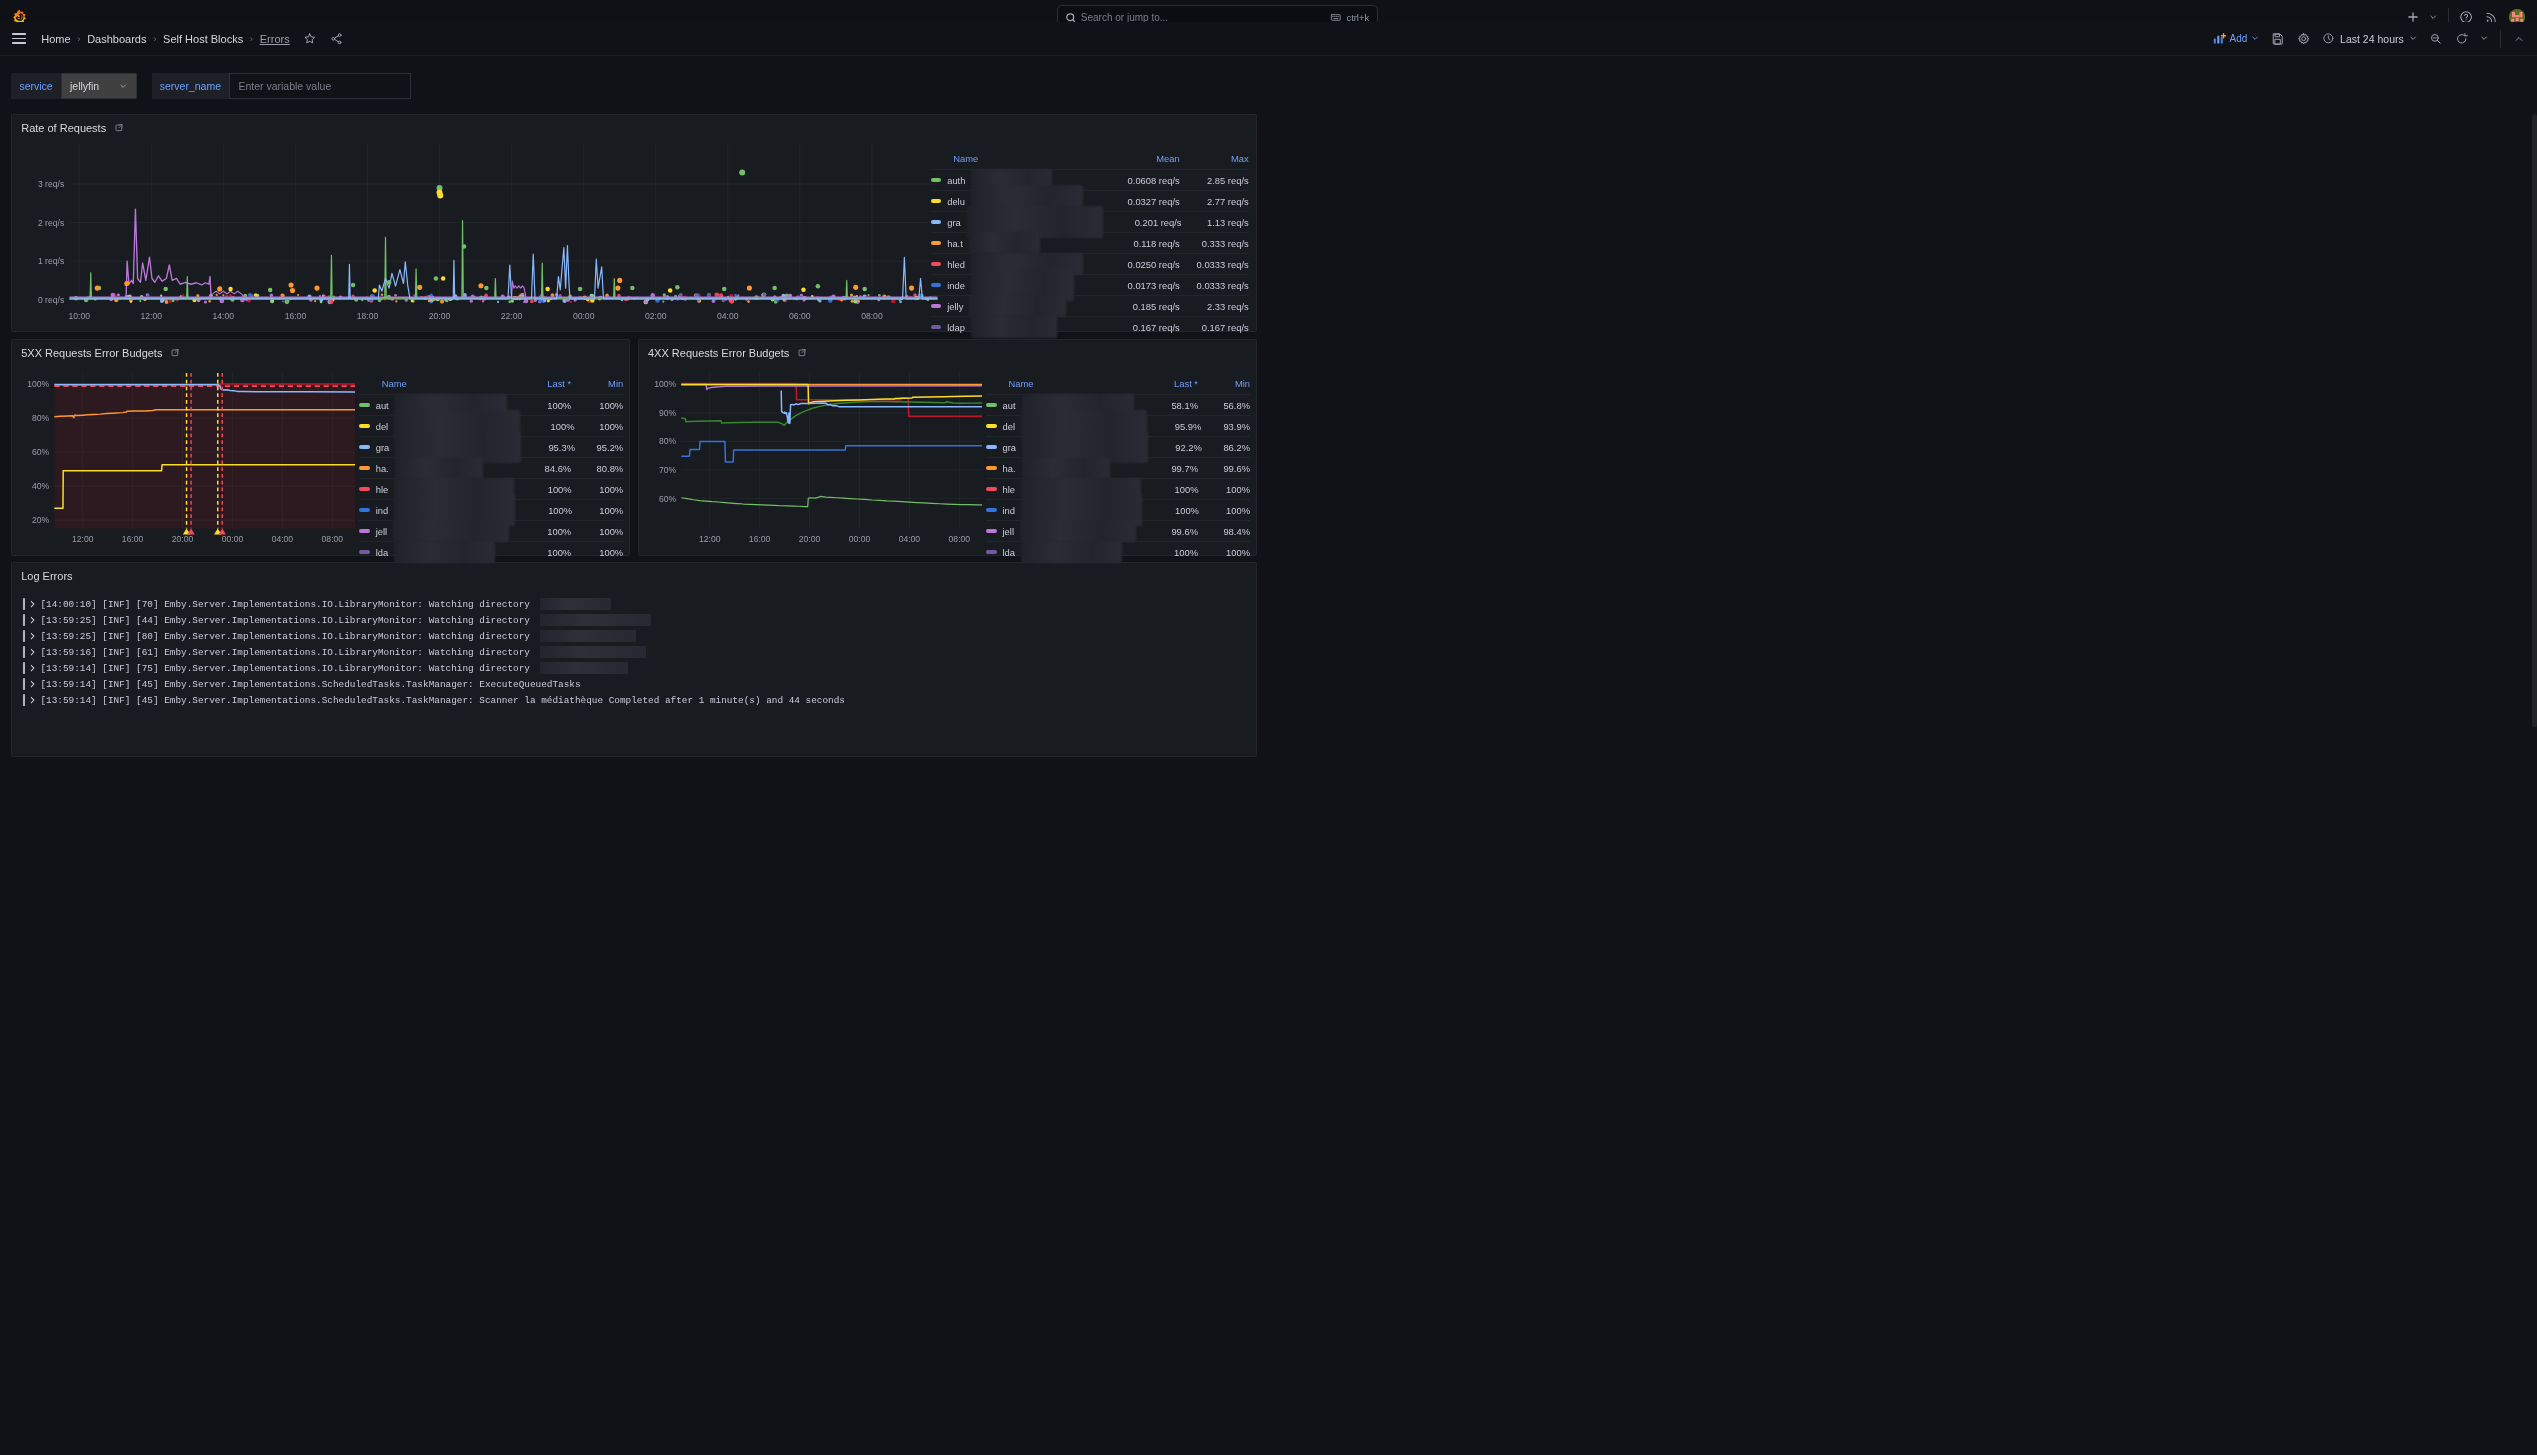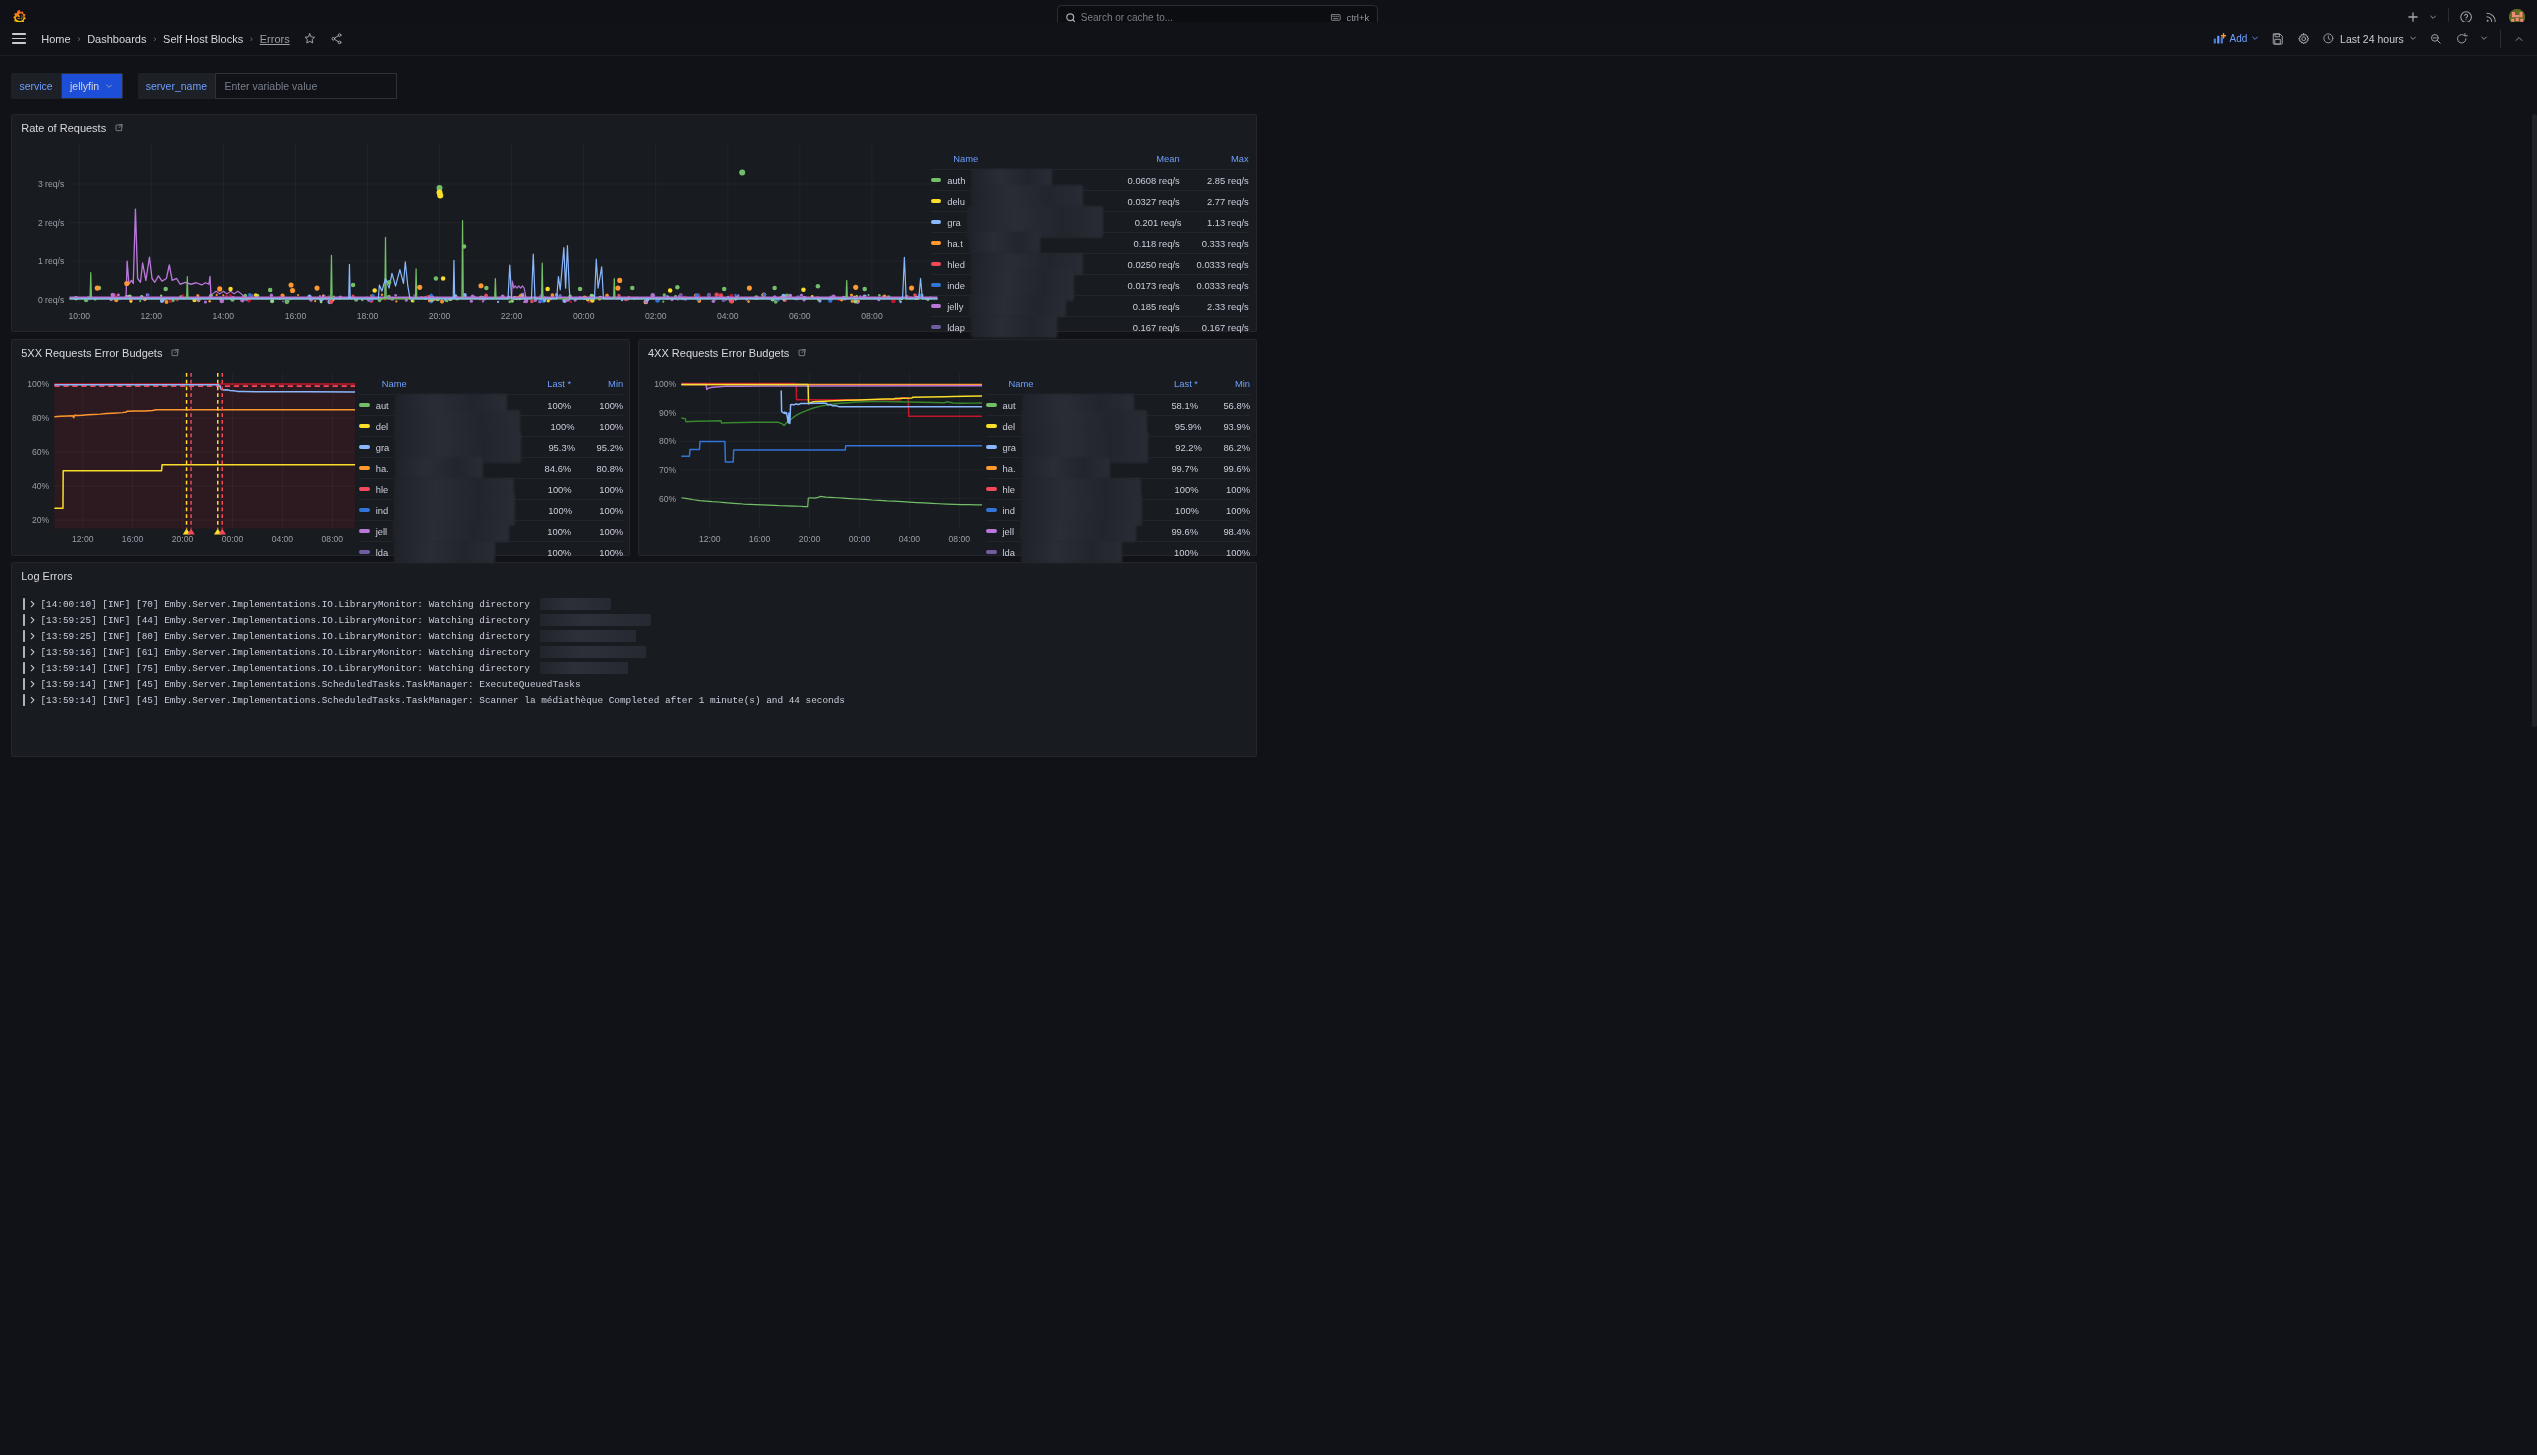--- a/index.html
+++ b/index.html
@@ -21,21 +21,21 @@
   .crumbs .link{color:#d5d6dc;cursor:pointer;}
   .crumbs .sep{color:#6b707c;font-size:9.7px;}
   .crumbs .current{color:#9a9fab;text-decoration:underline;}
   .burger{display:flex;flex-direction:column;gap:3px;margin-right:15px;cursor:pointer;}
   .burger div{width:14.2px;height:1.9px;background:#c9cad1;border-radius:0.7px;}
   .subnav-right{display:flex;align-items:center;gap:12px;}
   .addbtn{display:flex;align-items:center;gap:3.7px;color:#6e9fff;font-size:10px;cursor:pointer;}
   .timebtn{display:flex;align-items:center;gap:5.2px;color:#c7ccd6;font-size:10.5px;cursor:pointer;}
   .varrow{position:absolute;left:11.2px;top:73px;display:flex;align-items:center;gap:0;}
   .varlabel{height:25.5px;display:flex;align-items:center;padding:0 8.2px;background:#1d2027;color:#6e9fff;font-size:10.5px;border-radius:1.5px 0 0 1.5px;}
-  .varvalue{height:24px;display:flex;align-items:center;gap:6px;padding:0 8.2px;background:#1d4ed8;border:0.7px solid #2e3138;color:#d5d6dc;font-size:10.5px;margin-right:15px;border-radius:0 1.5px 1.5px 0;}
+  .varvalue{height:24px;display:flex;align-items:center;gap:20px;padding:0 8.2px;background:#404040;border:0.7px solid #2e3138;color:#d5d6dc;font-size:10.5px;margin-right:15px;border-radius:0 1.5px 1.5px 0;}
   .varinput{height:24px;width:163px;border:0.7px solid #2e3138;background:#111217;color:#787e8a;font-size:10.5px;display:flex;align-items:center;padding:0 8.2px;}
   .panel{position:absolute;background:#181b1f;border:0.7px solid #24262c;border-radius:1.5px;box-sizing:border-box;}
   .ptitle{position:absolute;left:9px;top:6.7px;display:flex;align-items:center;gap:7.5px;font-size:11px;color:#d8d9df;cursor:pointer;}
   .chart{position:absolute;}
   .legend{position:absolute;font-size:9.4px;}
   .lrow{display:flex;align-items:center;height:20px;border-top:0.7px solid rgba(204,204,220,0.06);position:relative;cursor:pointer;}
   .lrow.head{border-top:none;color:#6e9fff;height:21px;cursor:pointer;}
   .lname{flex:1;display:flex;align-items:center;gap:6px;overflow:visible;white-space:nowrap;}
   .chip{width:10.5px;height:3.4px;border-radius:1.9px;flex:0 0 auto;}
   .lval{text-align:right;color:#ccccdc;}
@@ -63,21 +63,21 @@
       <path fill="url(#gflame)" d="M12 1 L13.8 4.2 L17 3.4 L17.4 6.6 L20.8 7.8 L18.9 10.4 L21 13.8 L18 15 L18.4 18.2 L15 18.1 L13.6 21.6 L11 19.5 L8 21.2 L7.4 17.7 L4.4 17.2 L5.4 14.1 L3 11.6 L5.6 9.6 L4.6 6 L8 6.1 L9.2 2.6 Z"></path>
       <path fill="none" stroke="#15161b" stroke-width="1.6" d="M12.5 6.8 a4.6 4.6 0 1 1 -4.9 4.6 a3.4 3.4 0 1 0 3.6 -3.4 a2.2 2.2 0 1 1 -2.3 2.2"></path>
     </svg>
   </div>
   <div class="nav-center">
     <div class="searchbox">
       <svg class="icon sm" viewBox="0 0 13 13" width="9.7" height="9.7">
           <circle cx="7" cy="7" r="4.6"></circle>
           <line x1="10.5" y1="10.5" x2="14.5" y2="14.5"></line>
         </svg>
-      <span class="ph">Search or cache to...</span>
+      <span class="ph">Search or jump to...</span>
       <span class="kbd-hint">
         <svg class="icon" viewBox="0 0 24 24" style="width:13.5px;height:10.5px">
             <rect x="2" y="6" width="20" height="13" rx="1.5"></rect>
             <line x1="5" y1="10" x2="6.5" y2="10"></line>
             <line x1="9" y1="10" x2="10.5" y2="10"></line>
             <line x1="13" y1="10" x2="14.5" y2="10"></line>
             <line x1="17" y1="10" x2="18.5" y2="10"></line>
             <line x1="7" y1="15" x2="17" y2="15"></line>
           </svg>
         <span>ctrl+k</span>

